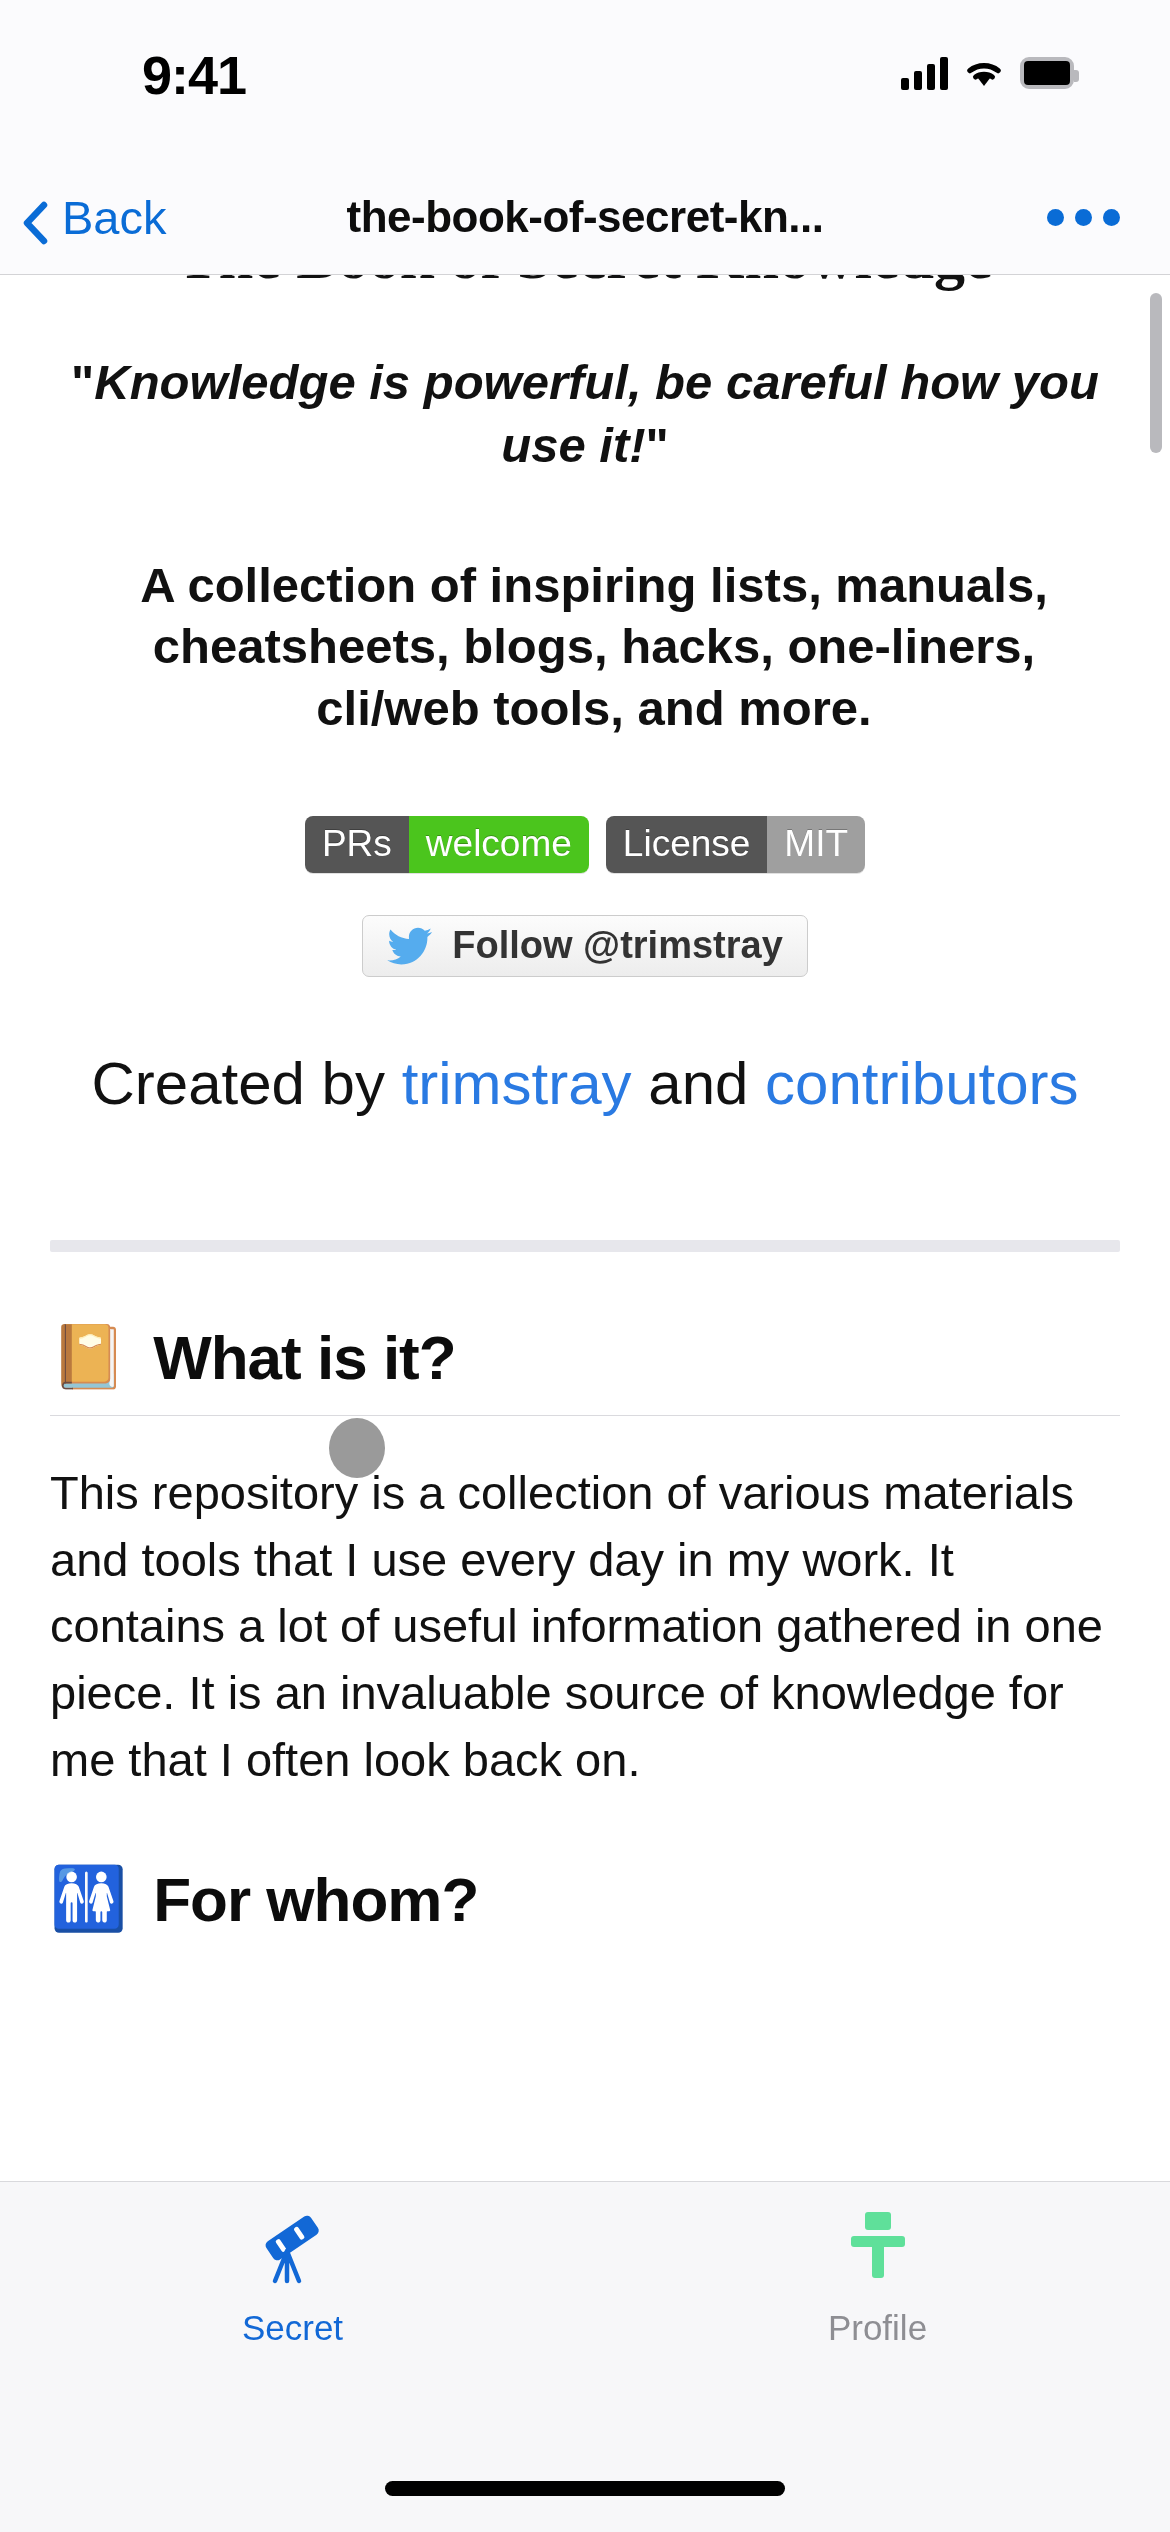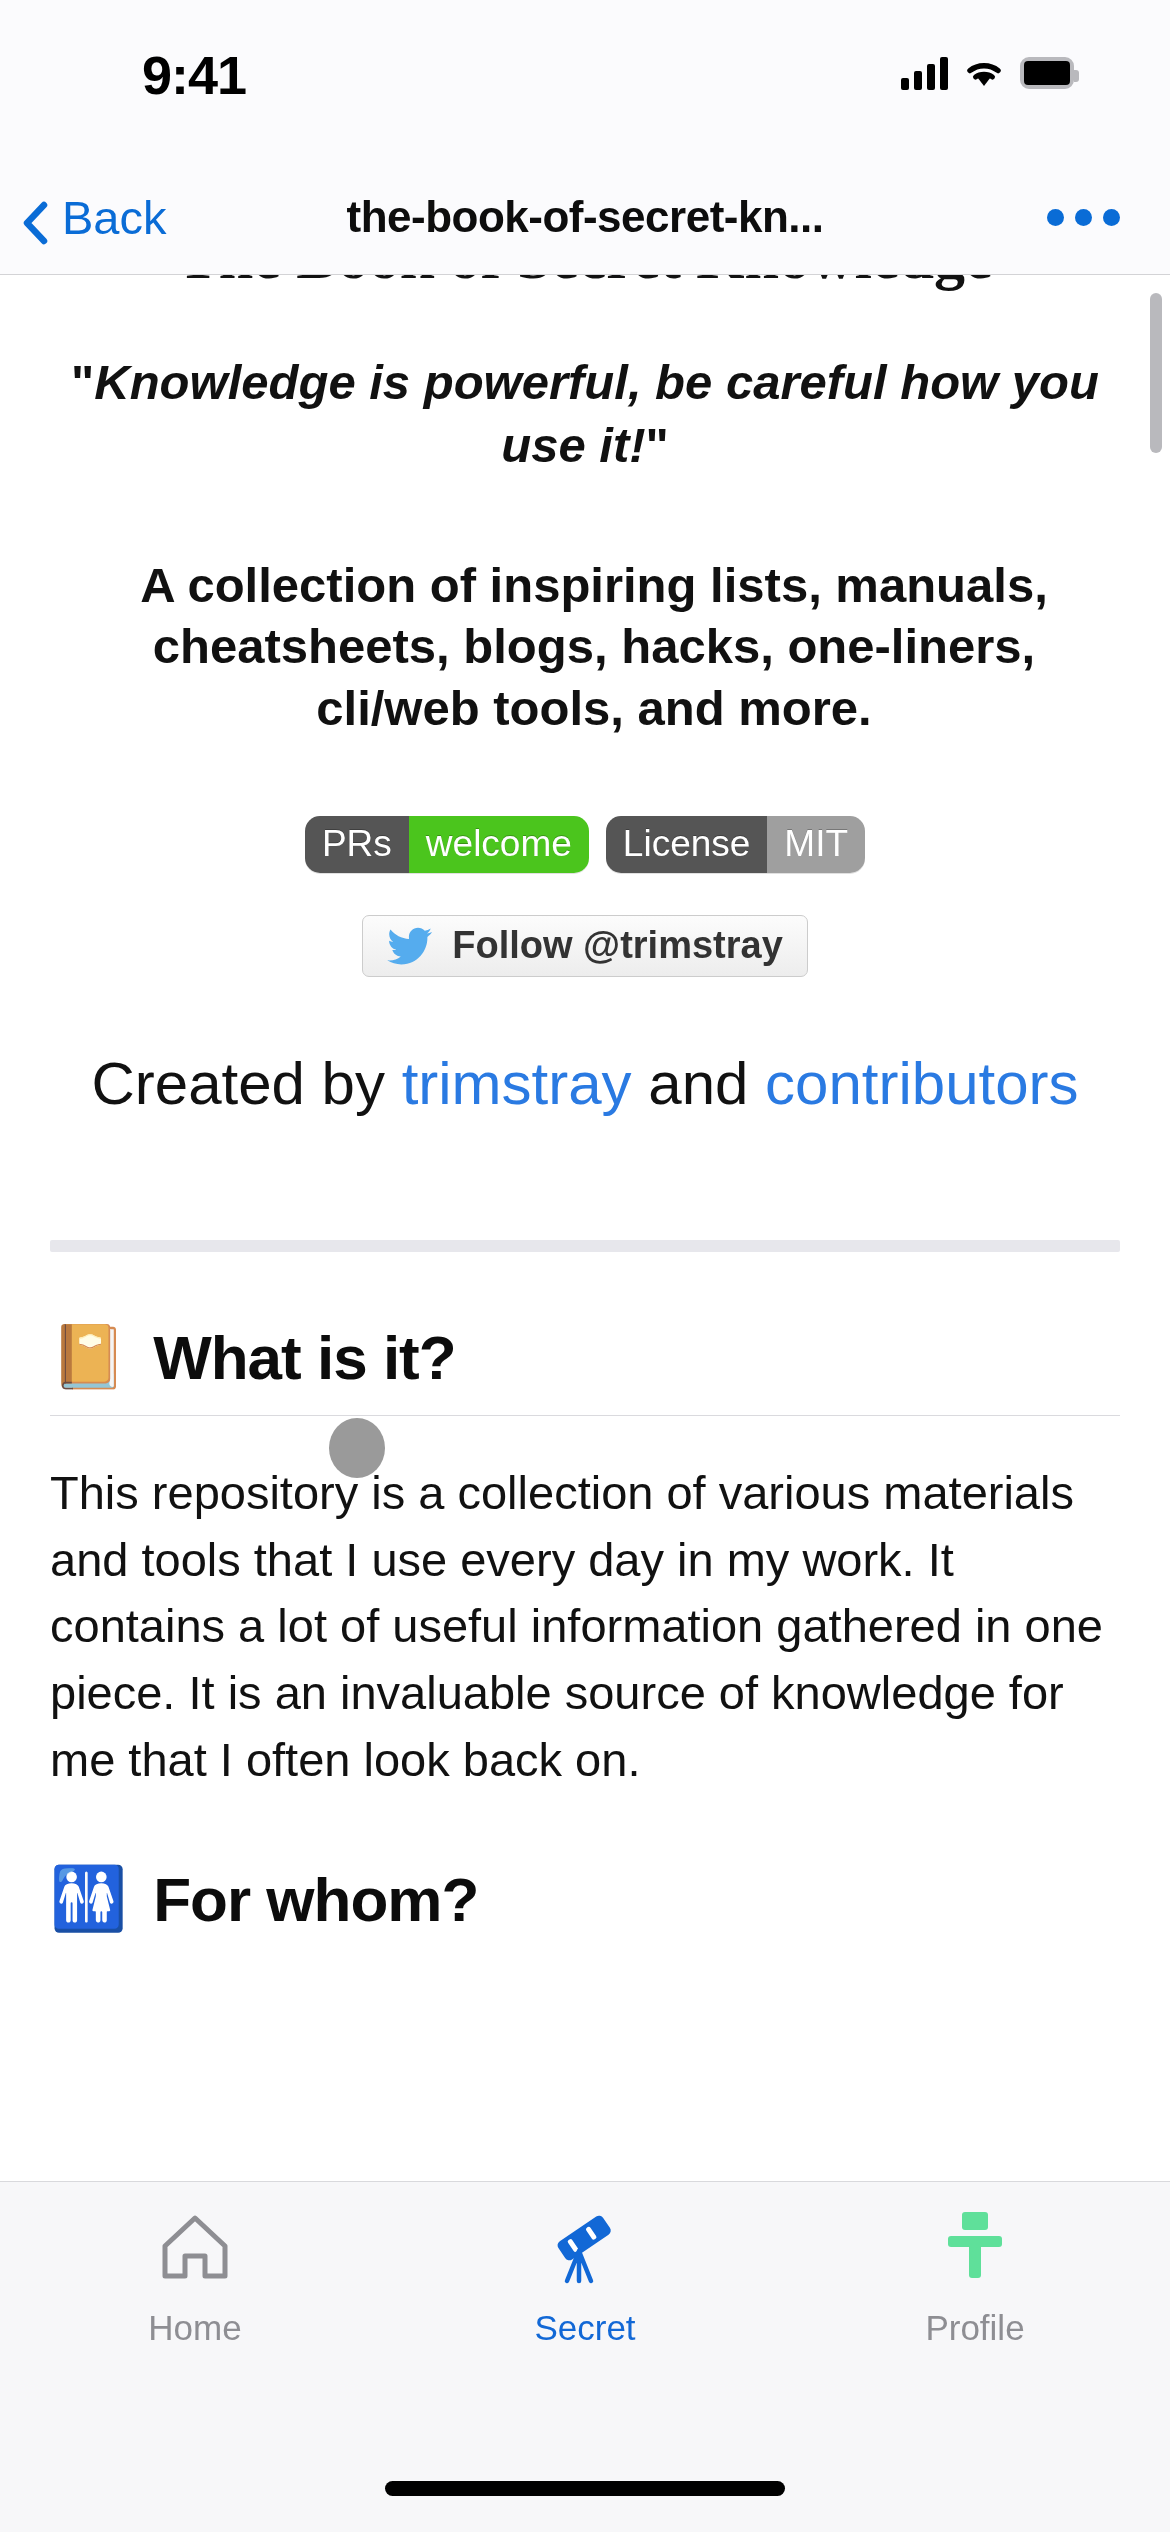--- a/index.html
+++ b/index.html
@@ -80,21 +80,21 @@
   .quote em{ font-style:italic; font-weight:bold; }
   .desc{
     margin-top:78px; text-align:center; color:#111;
     font-size:49px; font-weight:bold; line-height:1.26;margin-left:18px;
   }
 
   .badges{
     margin-top:76px; display:flex; justify-content:center; gap:17px;
   }
   .badge{
-    display:flex; height:57px; border-radius:15px; overflow:hidden;
+    display:flex; height:57px; border-radius:8px; overflow:hidden;
     font-size:37px; box-shadow:0 1px 0 rgba(0,0,0,.12);
   }
   .badge .k{
     background:#555; color:#fff; display:flex; align-items:center;
     padding:0 17px; text-shadow:0 -1px 0 rgba(0,0,0,.25);
   }
   .badge .v{
     color:#fff; display:flex; align-items:center; padding:0 17px;
     text-shadow:0 -1px 0 rgba(0,0,0,.25);
   }
@@ -257,28 +257,20 @@
 
     </div>
   </div>
 
   <div class="cursor-dot"></div>
   <div class="scrollbar"></div>
 
   <div class="tabbar">
     <div class="tabs">
 
-      <div class="tab">
-        <span class="ticon">
-          <svg width="80" height="74" viewBox="0 0 80 74">
-            <path d="M10 36 L40 8 L70 36 L70 66 L50 66 L50 46 L30 46 L30 66 L10 66 Z" stroke="#8e8e93" stroke-width="5" fill="none" stroke-linejoin="round"></path>
-          </svg>
-        </span>
-        <span class="tlabel">Home</span>
-      </div>
 
 
       <div class="tab active">
         <span class="ticon">
           <svg width="80" height="80" viewBox="0 0 80 80">
             <g transform="rotate(-34 40 34)">
               <rect x="14" y="20" width="54" height="22" rx="5" fill="#1268d6"></rect>
               <rect x="25" y="24" width="5" height="14" rx="2" fill="#fff"></rect>
               <rect x="47" y="24" width="5" height="14" rx="2" fill="#fff"></rect>
             </g>

